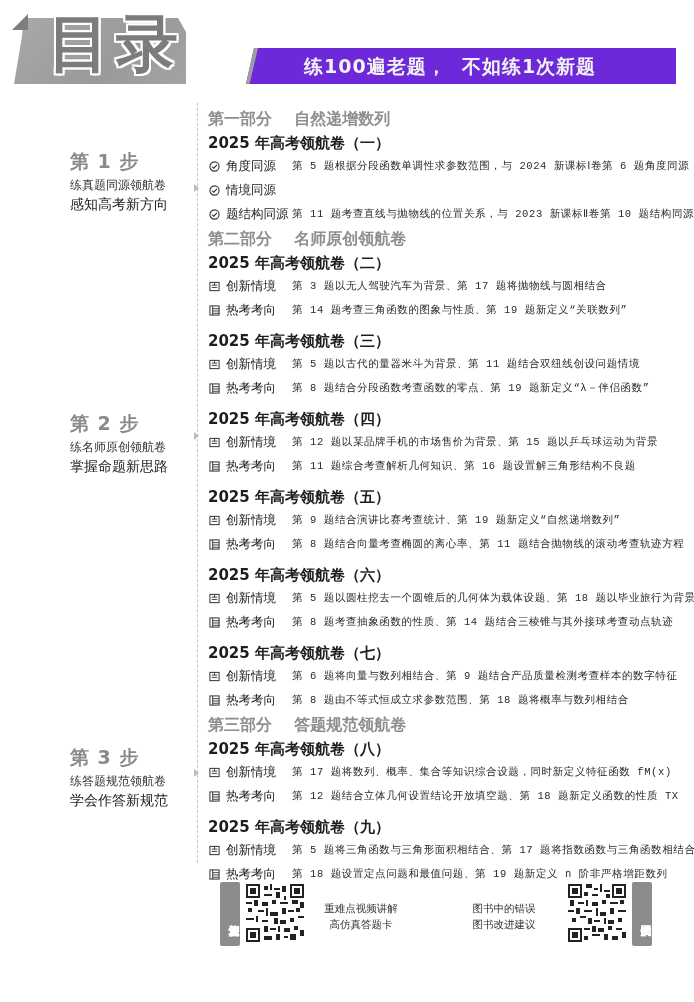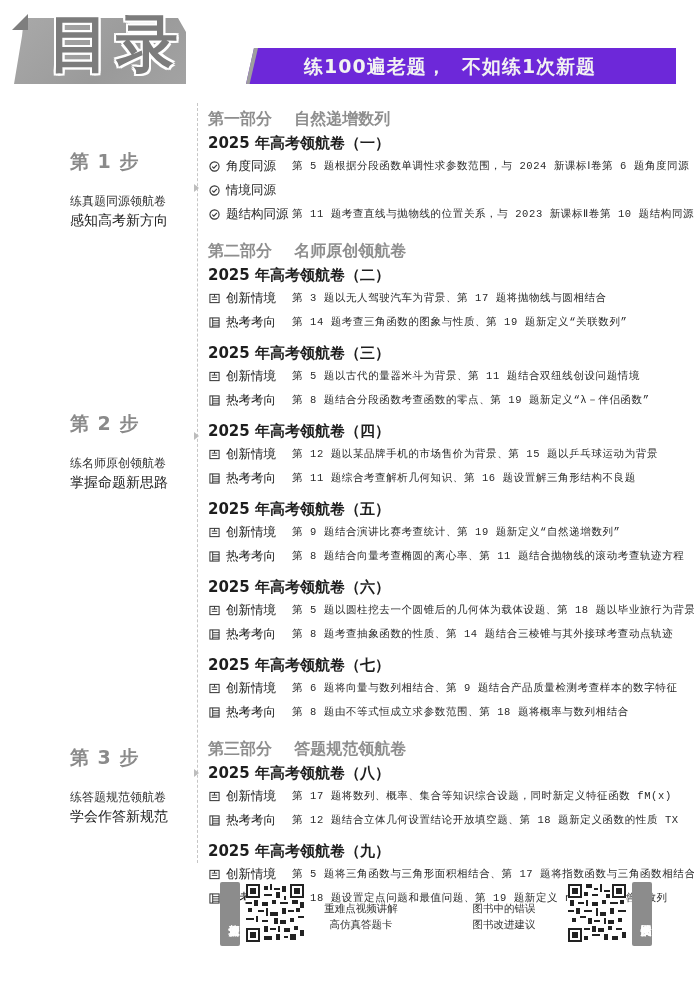--- a/index.html
+++ b/index.html
@@ -43,33 +43,33 @@
   }
   .divider-arrow {
     position: absolute; left: 194px; width: 0; height: 0;
     border-top: 4px solid transparent; border-bottom: 4px solid transparent;
     border-left: 5px solid #bdbdbd;
   }
 
   
   .step { position: absolute; left: 70px; width: 124px; }
   .step-num { font-size: 19px; font-weight: bold; color: #8a8a8a; line-height: 26px; letter-spacing: 1px; }
-  .step-sub { font-family: "DejaVu Serif", "Liberation Serif", serif; font-size: 12px; color: #333; line-height: 18px; margin-top: 18px; }
+  .step-sub { font-family: "DejaVu Serif", "Liberation Serif", serif; font-size: 12px; color: #333; line-height: 18px; margin-top: 2px; }
   .step-goal { font-size: 14px; color: #222; line-height: 20px; }
 
   
   .content { position: absolute; left: 208px; top: 108px; width: 480px; }
   .part-title { font-size: 16px; color: #8e8e8e; font-weight: bold; line-height: 22px; white-space: pre; }
   .exam-title { font-size: 15px; font-weight: bold; color: #1e1e1e; line-height: 22px; margin-top: 2px; }
   .row { display: flex; align-items: center; height: 24px; white-space: nowrap; }
   .row .ico { width: 12px; height: 12px; margin-right: 6px; display: inline-flex; align-items: center; justify-content: center; flex: 0 0 12px; }
   .row .tag { font-size: 12.5px; color: #222; width: 66px; flex: 0 0 66px; }
   .row .desc { font-family: Liberation Mono, monospace; font-size: 10.5px; color: #2a2a2a; letter-spacing: 0.6px; }
 
-  .g-part { margin-top: 14px; }
+  .g-part { margin-top: 2px; }
   .g-exam { margin-top: 8px; }
 
   
   .footer { position: absolute; left: 220px; top: 882px; width: 440px; height: 66px; }
   .vtab {
     position: absolute; top: 0; width: 20px; height: 64px; background: #8c8c8c; border-radius: 2px;
     color: #fff; font-size: 11px; line-height: 14px; text-align: center; padding-top: 3px;
     writing-mode: vertical-rl; text-orientation: upright; letter-spacing: 0; font-weight: bold;
   }
   .qr { position: absolute; top: 2px; width: 58px; height: 58px; background: #fff; }

